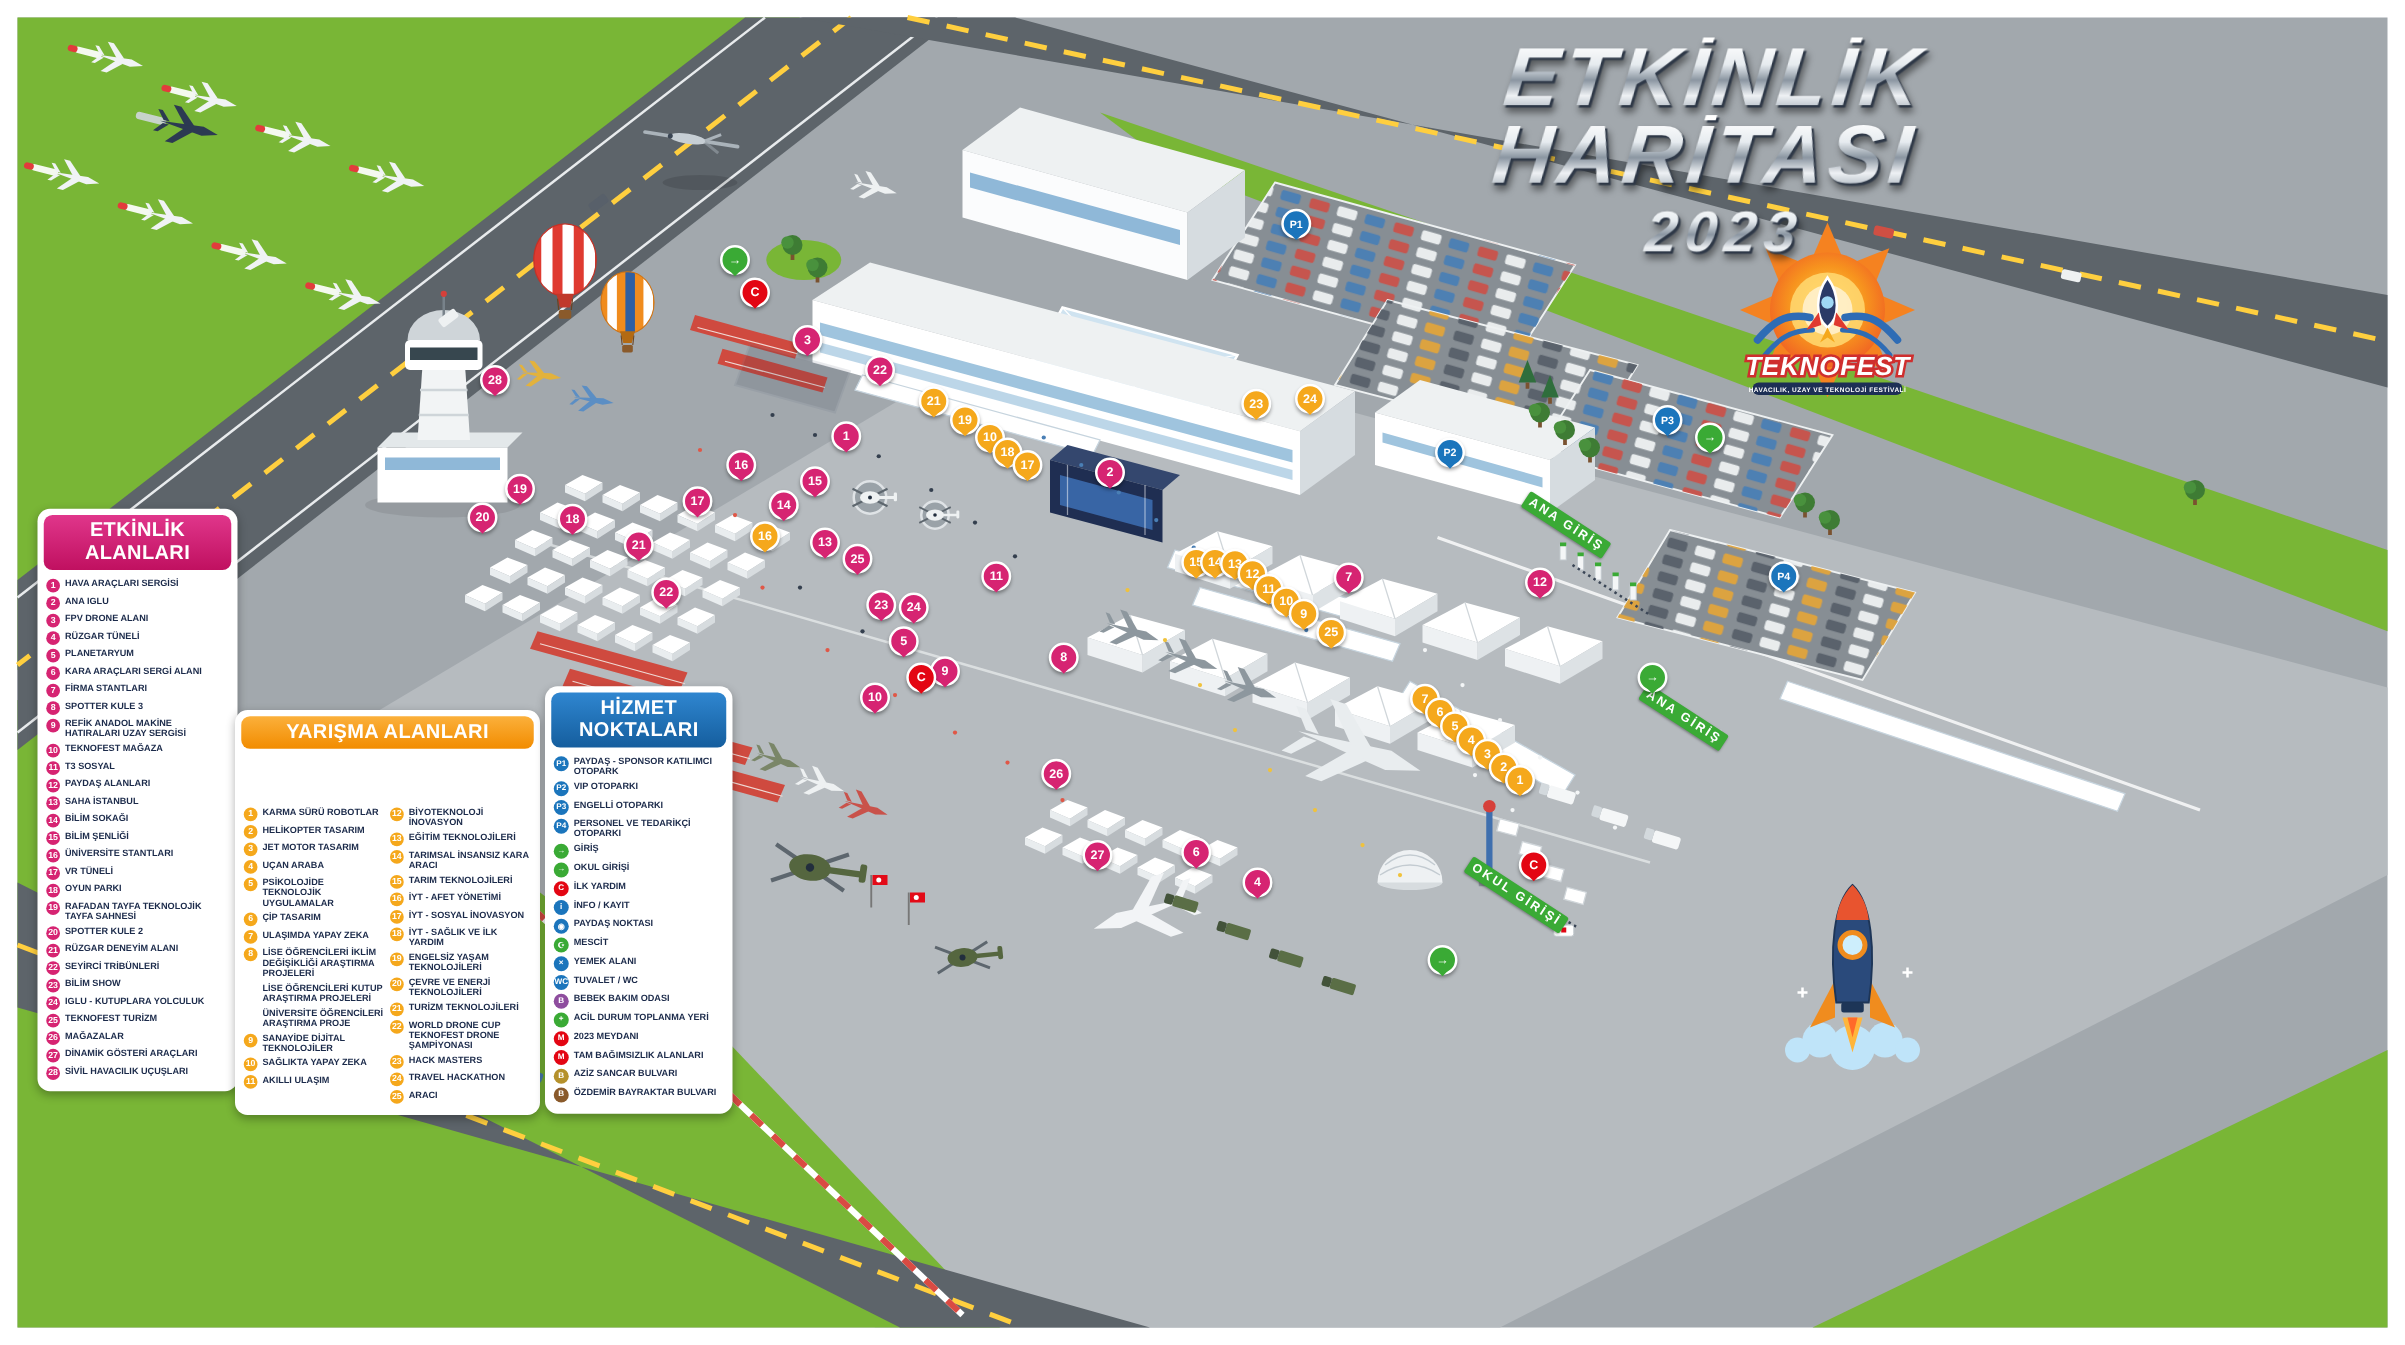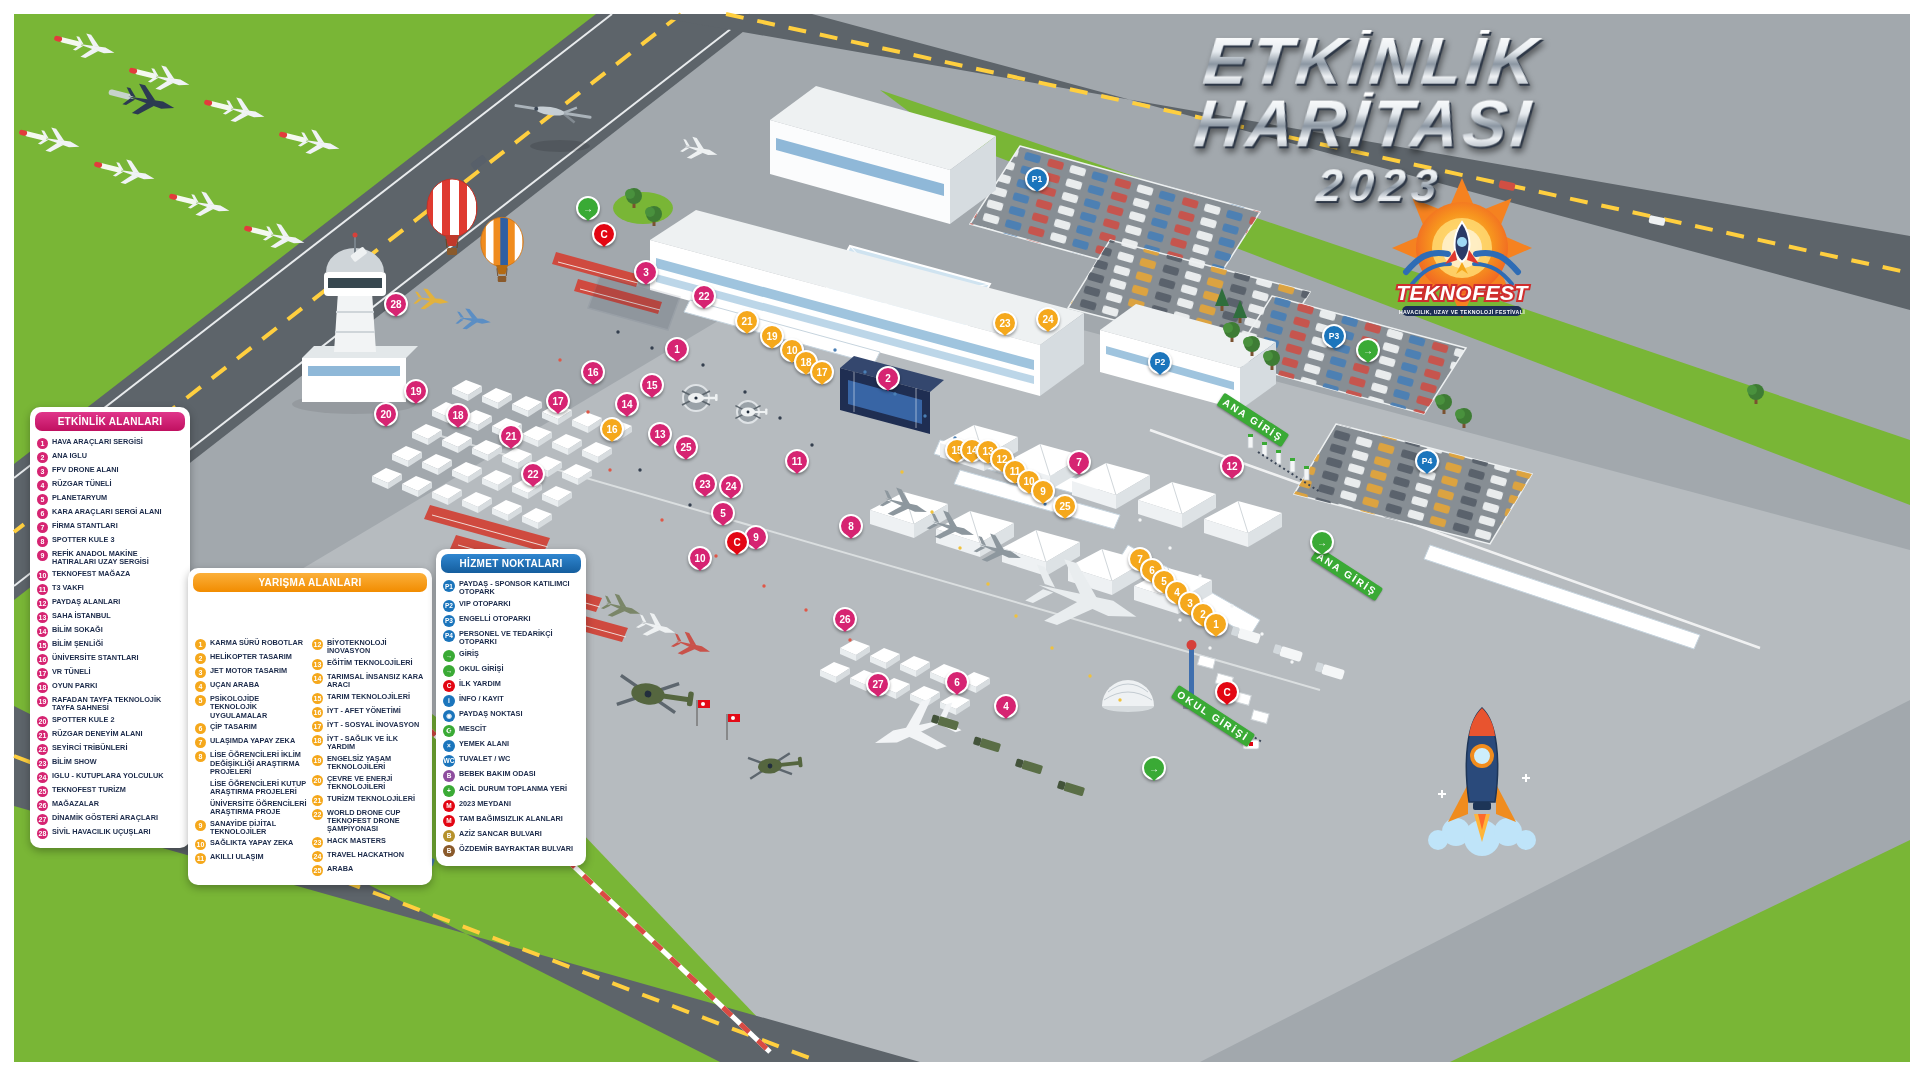--- a/index.html
+++ b/index.html
@@ -24,21 +24,21 @@
   .title{position:absolute;top:30px;right:390px;text-align:right;z-index:7;transform:skewX(-6deg);}
   .title-line{font-size:66px;font-weight:bold;font-style:italic;letter-spacing:4px;line-height:.94;
     background:linear-gradient(180deg,#ffffff 5%,#e6ebef 35%,#8a95a1 55%,#eef1f4 75%,#9aa5b0 100%);
     -webkit-background-clip:text;background-clip:text;color:transparent;
     filter:drop-shadow(2px 2px 0 #2e3847) drop-shadow(2px 4px 3px rgba(0,0,0,.45));}
   .title-year{font-size:46px;font-weight:bold;font-style:italic;letter-spacing:6px;margin-top:4px;margin-right:84px;
     background:linear-gradient(180deg,#ffffff 5%,#e6ebef 35%,#8a95a1 55%,#eef1f4 75%,#9aa5b0 100%);
     -webkit-background-clip:text;background-clip:text;color:transparent;
     filter:drop-shadow(2px 2px 0 #2e3847) drop-shadow(2px 4px 3px rgba(0,0,0,.45));}
   .panel{position:absolute;background:#fff;border-radius:10px;box-shadow:0 3px 8px rgba(0,0,0,.3);padding:5px;z-index:8;}
-  .panel-header{border-radius:7px;color:#fff;font-weight:bold;text-align:center;font-size:10px;padding:4px 2px;letter-spacing:.3px;}
+  .panel-header{border-radius:7px;color:#fff;font-weight:bold;text-align:center;font-size:16px;padding:4px 2px;letter-spacing:.3px;}
   .hdr-pink{background:linear-gradient(180deg,#e0368b,#c01060);}
   .hdr-yellow{background:linear-gradient(180deg,#fbb03b,#f28c00);}
   .hdr-blue{background:linear-gradient(180deg,#2f86d0,#155e9e);}
   .panel-list{padding:4px 2px 1px;}
   .comp-cols{display:flex;gap:4px;padding:4px 2px 1px;margin-top:40px;}
   .comp-col{flex:1;min-width:0;}
   .lrow{display:flex;align-items:flex-start;gap:4px;margin:3px 0;}
   .badge{flex:0 0 auto;width:11px;height:11px;border-radius:50%;color:#fff;font-size:7px;font-weight:bold;
     display:flex;align-items:center;justify-content:center;}
   .badge:empty{visibility:hidden;}
@@ -875,21 +875,21 @@
           <span class="ltext">REFİK ANADOL MAKİNE HATIRALARI UZAY SERGİSİ</span>
         </div>
 
         <div class="lrow">
           <span class="badge badge-pink">10</span>
           <span class="ltext">TEKNOFEST MAĞAZA</span>
         </div>
 
         <div class="lrow">
           <span class="badge badge-pink">11</span>
-          <span class="ltext">T3 VAKFI</span>
+          <span class="ltext">T3 SOSYAL</span>
         </div>
 
         <div class="lrow">
           <span class="badge badge-pink">12</span>
           <span class="ltext">PAYDAŞ ALANLARI</span>
         </div>
 
         <div class="lrow">
           <span class="badge badge-pink">13</span>
           <span class="ltext">SAHA İSTANBUL</span>
@@ -1104,21 +1104,21 @@
             <span class="ltext">HACK MASTERS</span>
           </div>
 
           <div class="lrow">
             <span class="badge badge-yellow">24</span>
             <span class="ltext">TRAVEL HACKATHON</span>
           </div>
 
           <div class="lrow">
             <span class="badge badge-yellow">25</span>
-            <span class="ltext">ARABA</span>
+            <span class="ltext">ARACI</span>
           </div>
         </div>
     </div>
   </div>
 
   <div class="panel panel-serv">
     <div class="panel-header hdr-blue">HİZMET NOKTALARI</div>
     <div class="panel-list">
 
         <div class="lrow">

